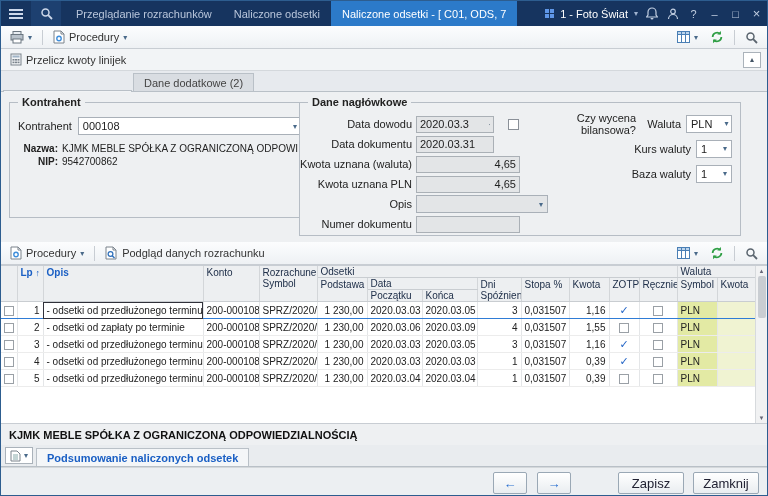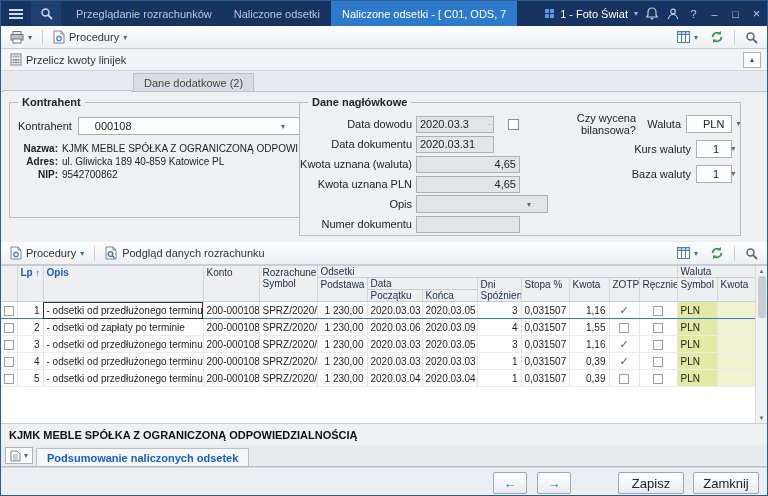--- a/index.html
+++ b/index.html
@@ -37,21 +37,21 @@
   .page-tabs { height:21px; background:#e7eaee; display:flex; align-items:flex-end; padding-left:2px; border-bottom:1px solid #b9c0c7; }
   .ptab { padding:3px 10px 2px; font-size:11px; background:#d9dde2; border:1px solid #b9c0c7; border-bottom:none; margin-right:1px; cursor:pointer; color:#444; }
   .ptab.active { background:#f1f3f5; color:#1a5fc4; position:relative; top:19px; padding-bottom:4px; }
   
   .content { position:relative; height:150px; background:#eef0f2; }
   .group { position:absolute; border:1px solid #b6bdc5; background:#eef0f2; }
   .group-title { position:absolute; top:-7px; left:8px; background:#eef0f2; padding:0 4px; font-weight:bold; font-size:11px; }
   .g-kontrahent { left:8px; top:10px; width:302px; height:116px; }
   .g-naglowek { left:298px; top:10px; width:442px; height:134px; }
   .k-row { display:flex; align-items:center; margin:14px 8px 7px; gap:6px; }
-  .combo { display:flex; align-items:center; justify-content:space-between; background:#fff; border:1px solid #a9b0b8; height:18px; padding:0 16px; font-size:11px; cursor:pointer; gap:12px; }
+  .combo { display:flex; align-items:center; justify-content:space-between; background:#fff; border:1px solid #a9b0b8; height:18px; padding:0 4px; font-size:11px; cursor:pointer; gap:12px; }
   .k-combo { flex:1; }
   .k-info { margin:2px 8px; font-size:10px; }
   .k-line { display:flex; line-height:13px; }
   .k-line b { width:40px; text-align:right; margin-right:4px; flex:none; }
   .k-line span { white-space:nowrap; overflow:hidden; }
   .f-col { padding-top:11px; }
   .f-row { display:flex; align-items:center; height:20px; }
   .f-row > label { width:112px; text-align:right; margin-right:4px; flex:none; color:#222; }
   .input { background:#e3e5e7; border:1px solid #aab0b6; height:17px; display:flex; align-items:center; padding:0 3px; font-size:11px; }
   .date-input { width:78px; justify-content:space-between; cursor:pointer;gap:20px; }
@@ -223,24 +223,20 @@
         <label>Kontrahent</label>
         <div class="combo k-combo">
           <span>000108</span>
           <span class="caret">▾</span>
         </div>
       </div>
       <div class="k-info">
         <div class="k-line">
             <b>Nazwa:</b>
             <span>KJMK MEBLE SPÓŁKA Z OGRANICZONĄ ODPOWIEDZIALNOŚCI</span>
-          </div>
-        <div class="k-line">
-            <b>Adres:</b>
-            <span>ul. Gliwicka 189 40-859 Katowice PL</span>
           </div>
         <div class="k-line">
             <b>NIP:</b>
             <span>9542700862</span>
           </div>
       </div>
     </div>
 
     <div class="group g-naglowek">
       <span class="group-title">Dane nagłówkowe</span>

